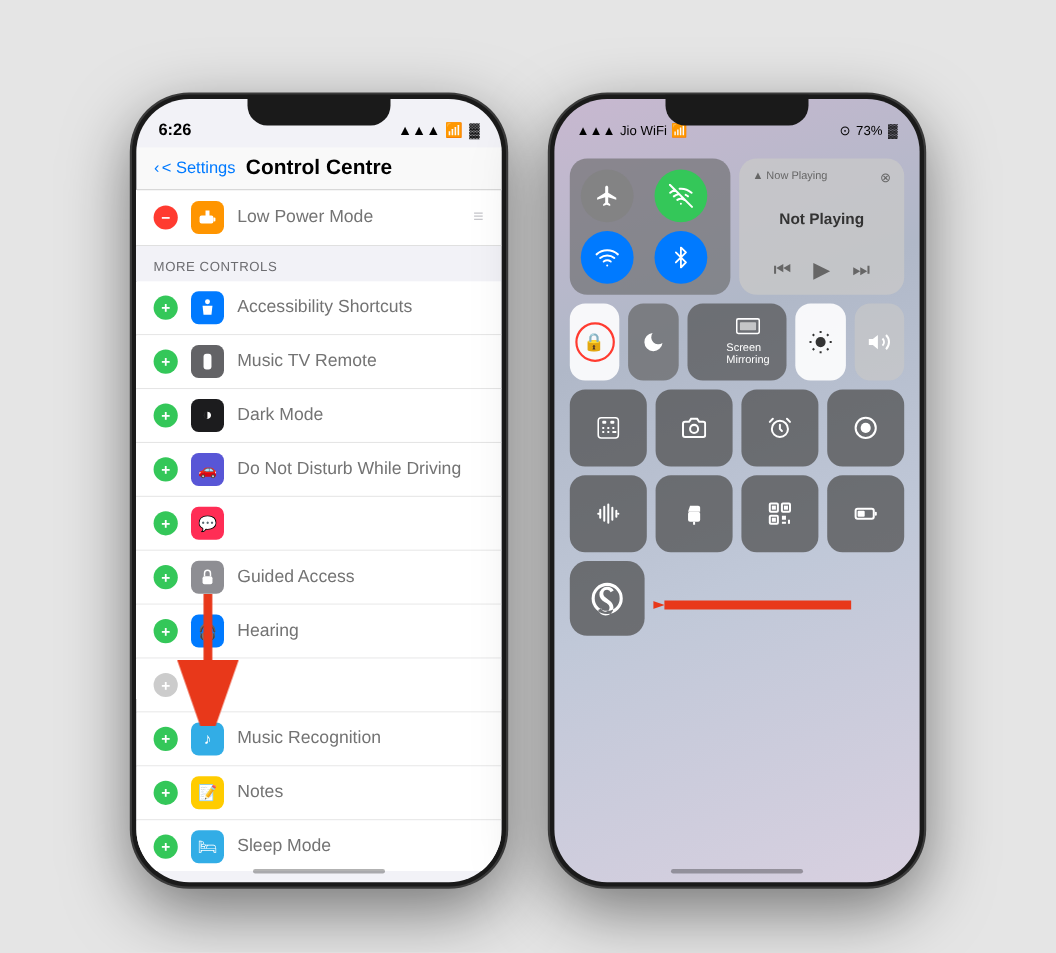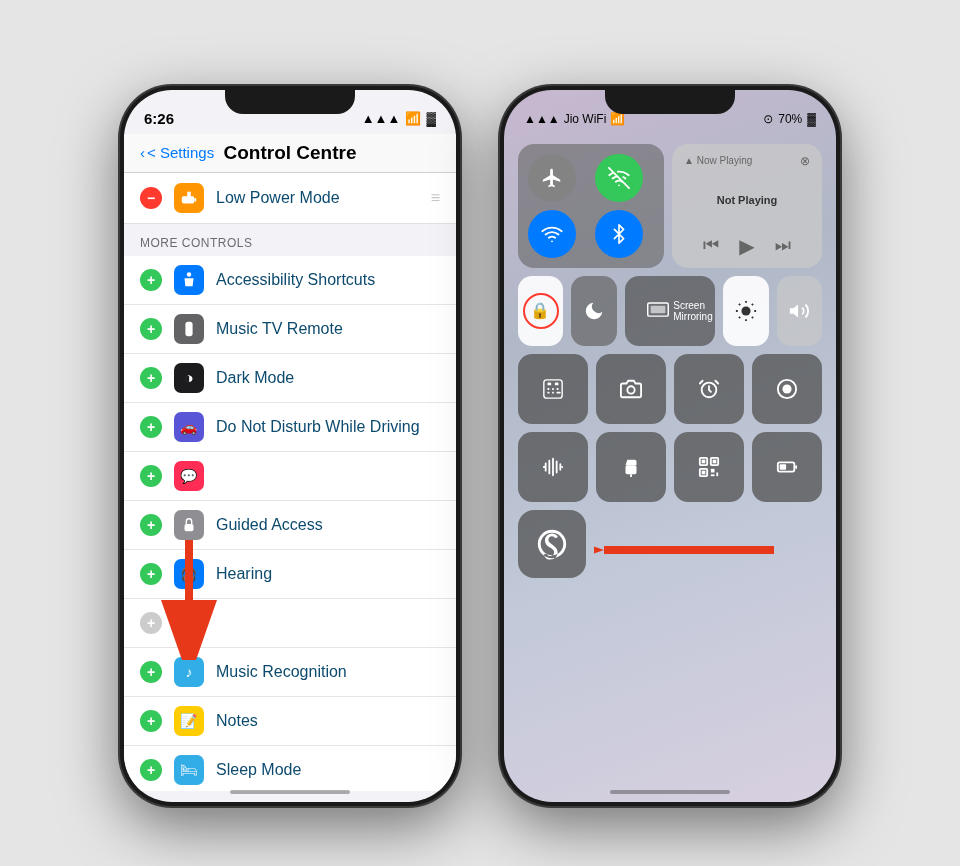--- a/index.html
+++ b/index.html
@@ -178,21 +178,21 @@
       background: #ff9500;
       border-radius: 7px;
       display: flex;
       align-items: center;
       justify-content: center;
       flex-shrink: 0;
     }
 
     .row-label {
       font-size: 16px;
-      color: #0c4a6e;
+      color: #737373;
       flex: 1;
     }
 
     .drag-handle {
       color: #c7c7cc;
       font-size: 16px;
     }
 
     
     .section-header {
@@ -370,21 +370,21 @@
 
     .cc-tile-gray { background: rgba(100,100,100,0.7); }
     .cc-tile-white { background: rgba(255,255,255,0.9); }
 
     .screen-mirror-tile {
       background: rgba(80,80,80,0.7);
       border-radius: 14px;
       display: flex;
       align-items: center;
       justify-content: center;
-      flex-direction: row;
+      flex-direction: column;
       gap: 4px;
       padding-left: 20px;
     }
 
     .screen-mirror-label {
       font-size: 10px;
       color: white;
     }
 
     .brightness-tile {
@@ -602,21 +602,21 @@
       <div class="control-centre">
 
         <div class="cc-status-bar">
           <div class="cc-status-left">
             <span>▲▲▲</span>
             <span>Jio WiFi</span>
             <span>📶</span>
           </div>
           <div class="cc-status-right">
             <span>⊙</span>
-            <span>70%</span>
+            <span>73%</span>
             <span>▓</span>
           </div>
         </div>
 
         <div class="cc-grid">
 
           <div class="cc-row">
 
             <div class="connectivity-block">
 
@@ -643,21 +643,21 @@
                     <polyline points="6.5 6.5 17.5 17.5 12 23 12 1 17.5 6.5 6.5 17.5" stroke="white" stroke-width="2" stroke-linecap="round" stroke-linejoin="round"></polyline>
                   </svg>
               </div>
             </div>
 
             <div class="now-playing">
               <div style="display:flex; justify-content:space-between; align-items:center;">
                 <span style="font-size:10px; color:#666; font-weight:500;">▲ Now Playing</span>
                 <span style="font-size:12px; color:#666;">⊗</span>
               </div>
-              <div style="font-size:11px; font-weight:600; color:#333; text-align:center; margin-top:4px;">Not Playing</div>
+              <div style="font-size:14px; font-weight:600; color:#333; text-align:center; margin-top:4px;">Not Playing</div>
               <div class="np-controls">
                 <span style="font-size:18px; color:#666;">⏮</span>
                 <span style="font-size:20px; color:#666;">▶</span>
                 <span style="font-size:18px; color:#666;">⏭</span>
               </div>
             </div>
           </div>
 
           <div style="display:grid; grid-template-columns: 1fr 1fr 2fr 1fr 1fr; gap:8px; height:70px;">
 

